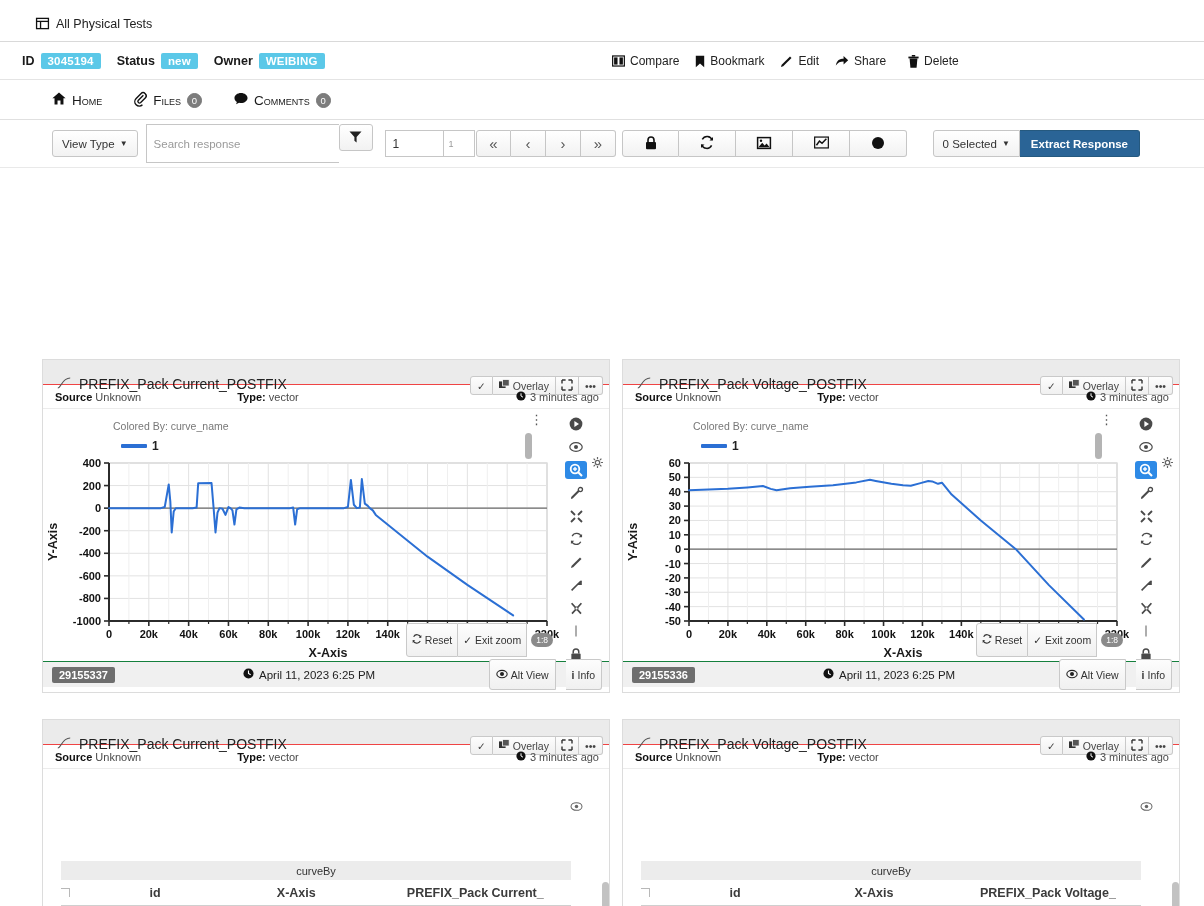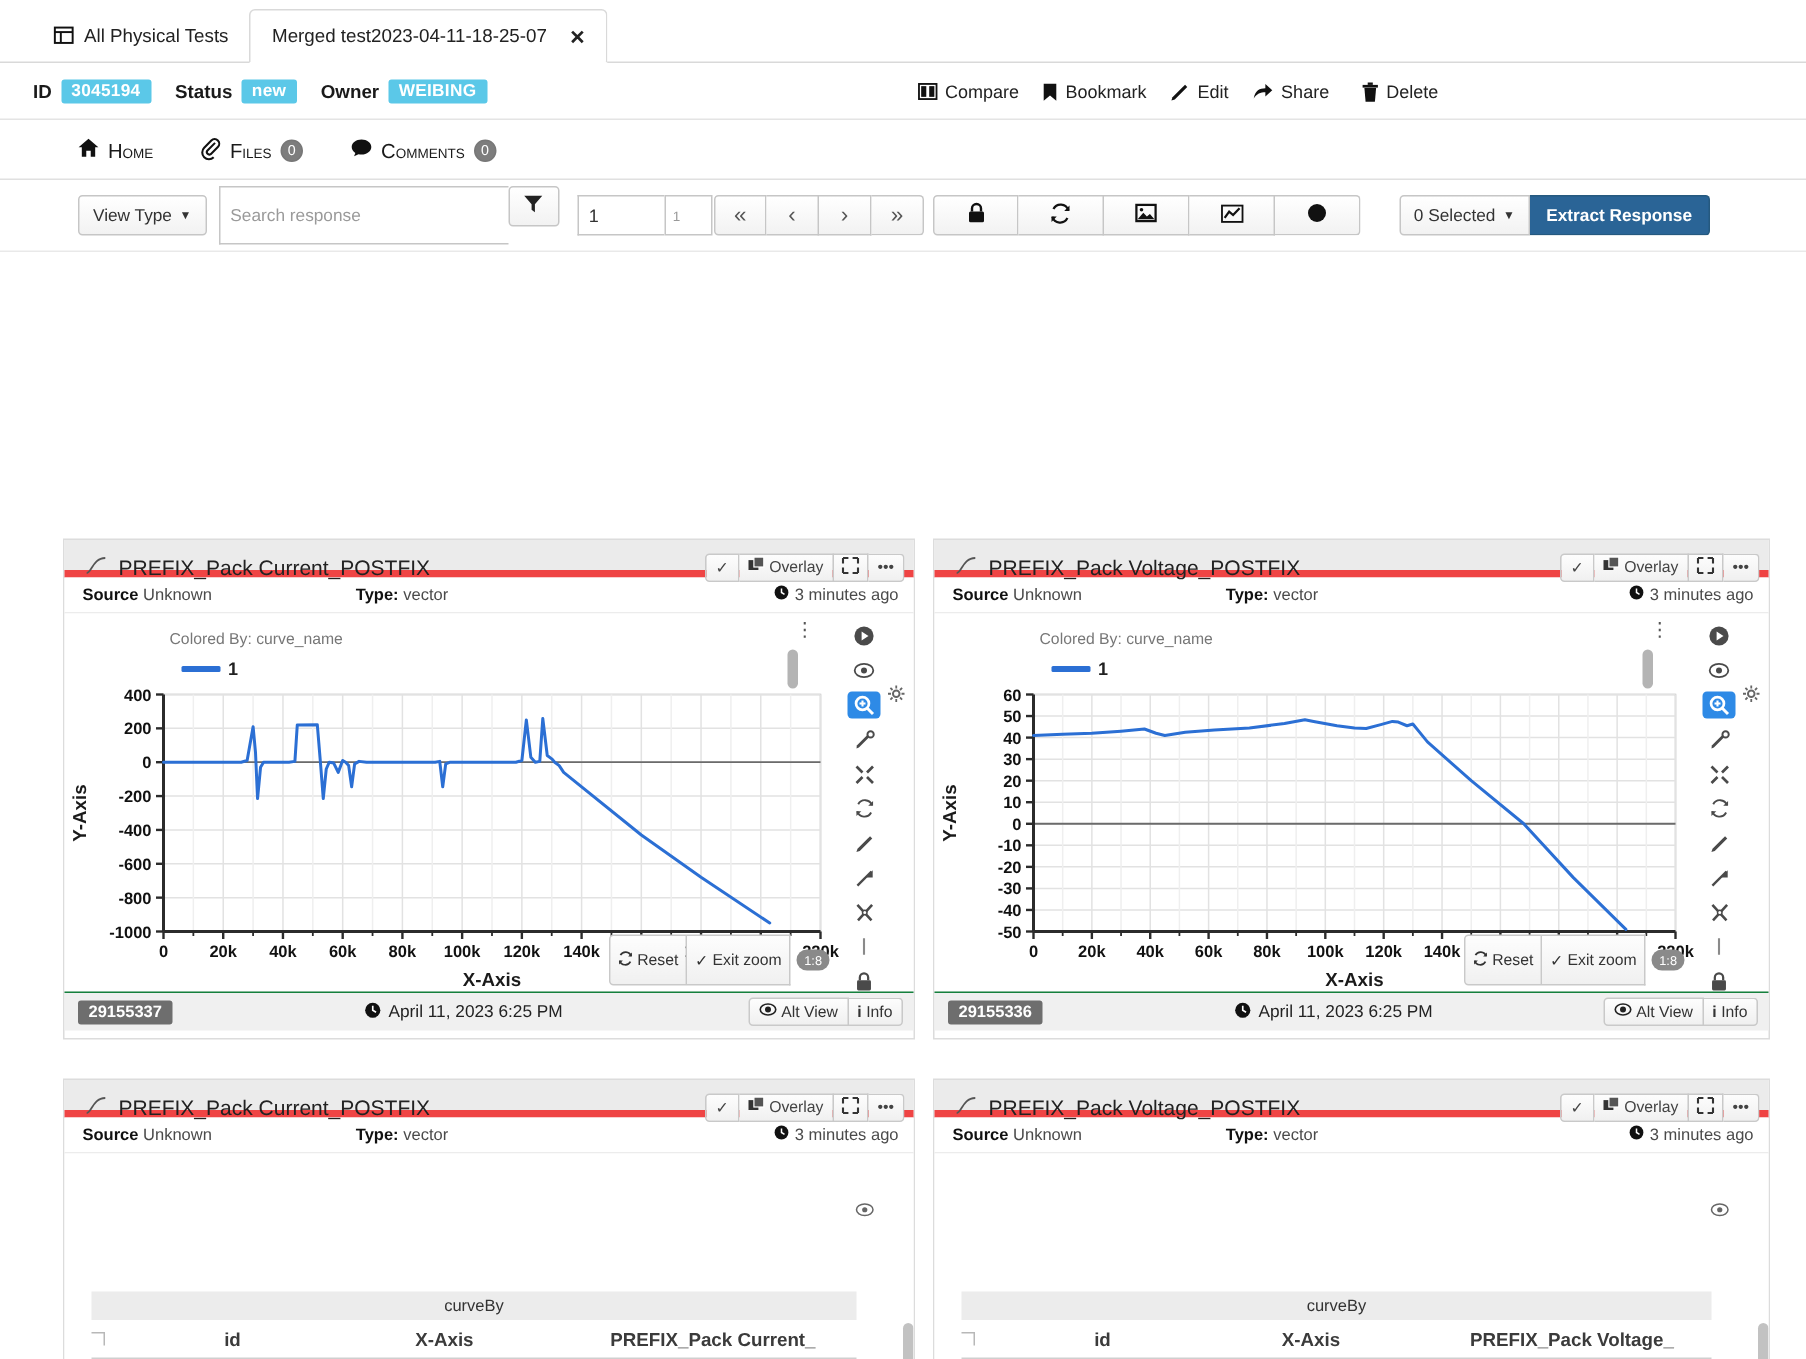--- a/index.html
+++ b/index.html
@@ -175,22 +175,22 @@
   
   .grid { position: relative; }
   .card {
     position: absolute;
     border: 1px solid #dcdcdc;
     background: #fff;
   }
   .card-head {
     height: 25px;
     background: #ebebeb;
-    border-bottom: 5px solid #ef4444;
-    display:flex; align-items:center;
+    border-bottom: 1px solid #ef4444;
+    display:flex; align-items:flex-start;
     padding: 16px 6px 0 14px;
   }
   .card-title {
     font-size: 14px; color: #222; font-weight: 400;
     display:flex; align-items:center; gap:8px;
     flex: 1;
   }
   .head-btns { display:flex; }
   .head-btns .hb {
     border: 1px solid #c9c9c9;
@@ -230,22 +230,22 @@
   }
   .id-chip {
     background: #6e6e6e; color:#fff; font-size:11px; font-weight:bold;
     padding: 2px 7px; border-radius: 2px;
   }
   .foot-date { position:absolute; left: 200px; display:flex; align-items:center; gap:5px; font-size:11.5px; color:#222; }
   .foot-btns { margin-left:auto; display:flex; }
   .foot-btns .fb {
     border:1px solid #c9c9c9; border-left:none;
     background: linear-gradient(#fdfdfd,#f0f0f0);
-    height:19px; padding: 0 6px; font-size:10.5px; color:#333;
-    display:flex; align-items:center; gap:3px; cursor:pointer;
+    height:31px; padding: 0 6px; font-size:10.5px; color:#333;
+    display:flex; align-items:center; gap:3px; cursor:pointer;margin-left:10px;
   }
   .foot-btns .fb:first-child { border-left:1px solid #c9c9c9; border-radius:3px 0 0 3px; }
   .foot-btns .fb:last-child { border-radius: 0 3px 3px 0; }
 
   
   .plot-area { position: relative; height: 252px; background:#fff; }
   .colored-by { position:absolute; left:70px; top:11px; font-size:10.5px; color:#777; }
   .legend { position:absolute; left:78px; top:30px; display:flex; align-items:center; gap:5px; }
   .legend .swatch { width:26px; height:4px; background:#2b6fd4; border-radius:1px; }
   .legend .lbl { font-size:12px; font-weight:bold; color:#222; }
@@ -305,24 +305,20 @@
   <div class="tabstrip">
     <div class="tab">
       <span class="gl">
         <svg width="13" height="13" viewBox="0 0 16 16">
             <rect x="0.7" y="1.7" width="14.6" height="12.6" fill="none" stroke="#111" stroke-width="1.6"></rect>
             <line x1="0.7" y1="5.4" x2="15.3" y2="5.4" stroke="#111" stroke-width="1.6"></line>
             <line x1="5.6" y1="5.4" x2="5.6" y2="14.3" stroke="#111" stroke-width="1.6"></line>
           </svg>
       </span>
       <span>All Physical Tests</span>
-    </div>
-    <div class="tab active">
-      <span>Merged test2023-04-11-18-25-07</span>
-      <span class="close">✕</span>
     </div>
   </div>
 
   <div class="metabar">
     <span class="meta-label">ID</span>
     <span class="pill">3045194</span>
     <span class="meta-label">Status</span>
     <span class="pill">new</span>
     <span class="meta-label">Owner</span>
     <span class="pill">WEIBING</span>

